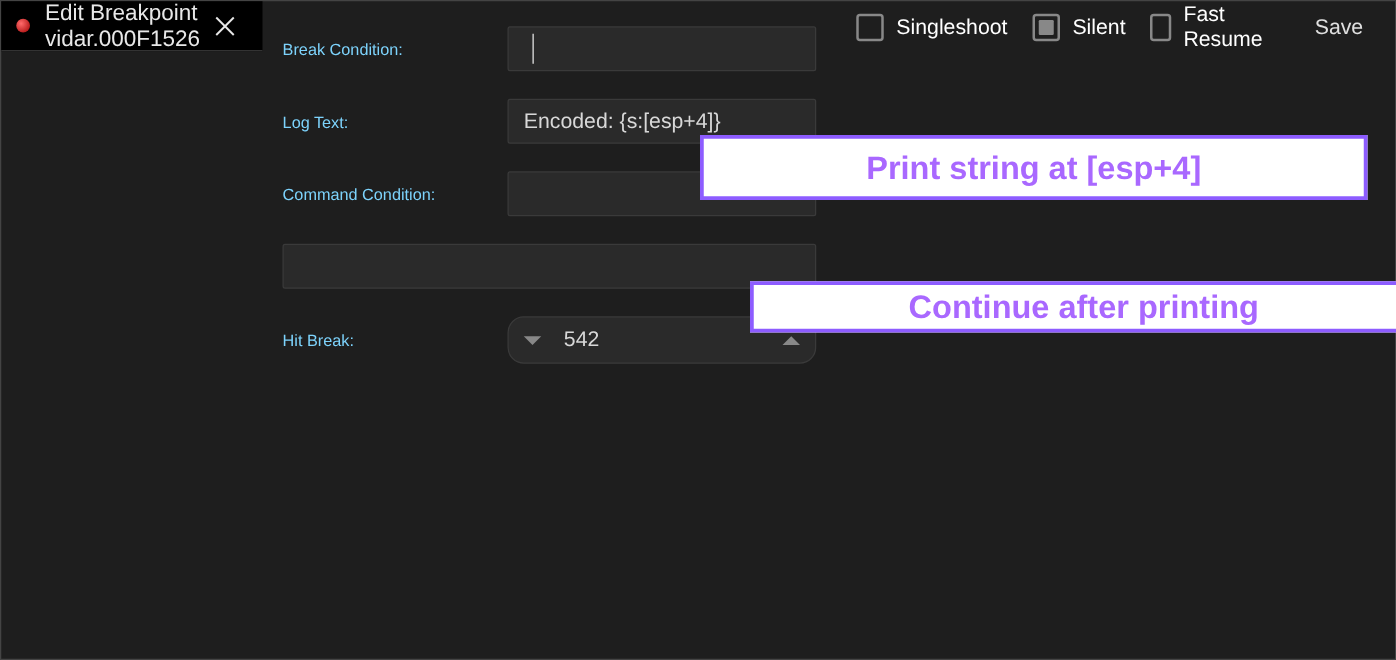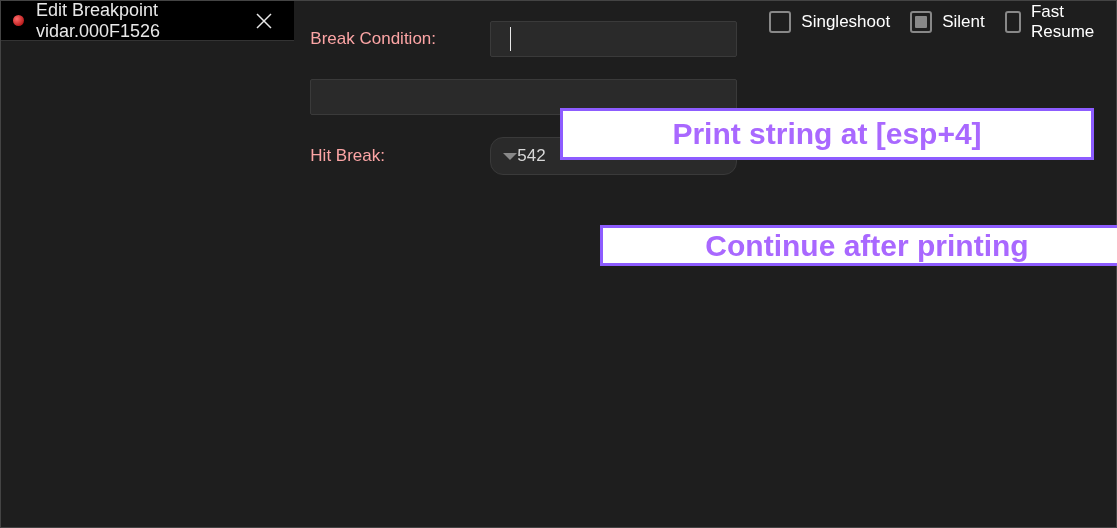--- a/index.html
+++ b/index.html
@@ -58,22 +58,22 @@
     gap: 22px;
   }
   .row {
     display: flex;
     align-items: center;
     position: relative;
   }
   .label {
     width: 180px;
     flex: 0 0 180px;
-    font-size: 17px;
-    color: #fca5a5;
+    font-size: 13px;
+    color: #7dd3fc;
   }
   .field {
     flex: 1;
     height: 36px;
     background: #2a2a2a;
     border: 1px solid #3a3a3a;
     border-radius: 2px;
     color: #d8d8d8;
     font-size: 17px;
     padding: 0 12px;
@@ -90,20 +90,21 @@
   }
   .hitcount {
     flex: 1;
     height: 38px;
     background: #2a2a2a;
     border: 1px solid #3a3a3a;
     border-radius: 13px;
     display: flex;
     align-items: center;
     padding: 0 12px;
+    gap: 18px;
   }
   .tri-down, .tri-up {
     width: 0; height: 0;
     border-left: 7px solid transparent;
     border-right: 7px solid transparent;
   }
   .tri-down { border-top: 7px solid #888; }
   .tri-up { border-bottom: 7px solid #888; margin-left: auto; }
   .hc-value { font-size: 17px; color: #d8d8d8; }
   .footer {
@@ -145,21 +146,21 @@
     border: none;
     padding: 8px 16px;
     cursor: pointer;
   }
   
   .callout {
     position: absolute;
     background: #fff;
     border: 3px solid #8d5cff;
     color: #a968ff;
-    font-size: 30px;
+    font-size: 26px;
     font-weight: 700;
     display: flex;
     align-items: center;
     justify-content: center;
     padding: 4px 10px;
     z-index: 50;
     white-space: nowrap;
   }
 </style>
 </head>
@@ -179,23 +180,31 @@
   </div>
 
   <div class="body">
 
     <div class="row">
       <div class="label">Break Condition:</div>
       <input class="field" value="" style="">
       <div class="cursor-caret"></div>
     </div>
 
-
-
-
+    <div class="row">
+      <div class="label">Log Text:</div>
+      <input class="field" value="Encoded: {s:[esp+4]}" style="">
+    </div>
+
+
+
+    <div class="row">
+      <div class="label">Command Condition:</div>
+      <input class="field" value="" style="">
+    </div>
 
     <div class="row">
       <input class="field" value="" style="">
     </div>
 
     <div class="row">
       <div class="label">Hit Break:</div>
       <div class="hitcount">
         <div class="tri-down"></div>
         <div class="hc-value">542</div>
@@ -211,18 +220,19 @@
       <span>Singleshoot</span>
     </div>
     <div class="chk-wrap">
       <div class="chk indet"></div>
       <span>Silent</span>
     </div>
     <div class="chk-wrap">
       <div class="chk"></div>
       <span>Fast Resume</span>
     </div>
+    <button class="btn">Save</button>
   </div>
 
 </div>
 
 <div class="callout" style="left:560px; top:108px; width:534px; height:52px;">Print string at [esp+4]</div>
 <div class="callout" style="left:560px; top:225px; width:534px; height:41px;margin-left:40px;">Continue after printing</div>
 
 </body></html>

